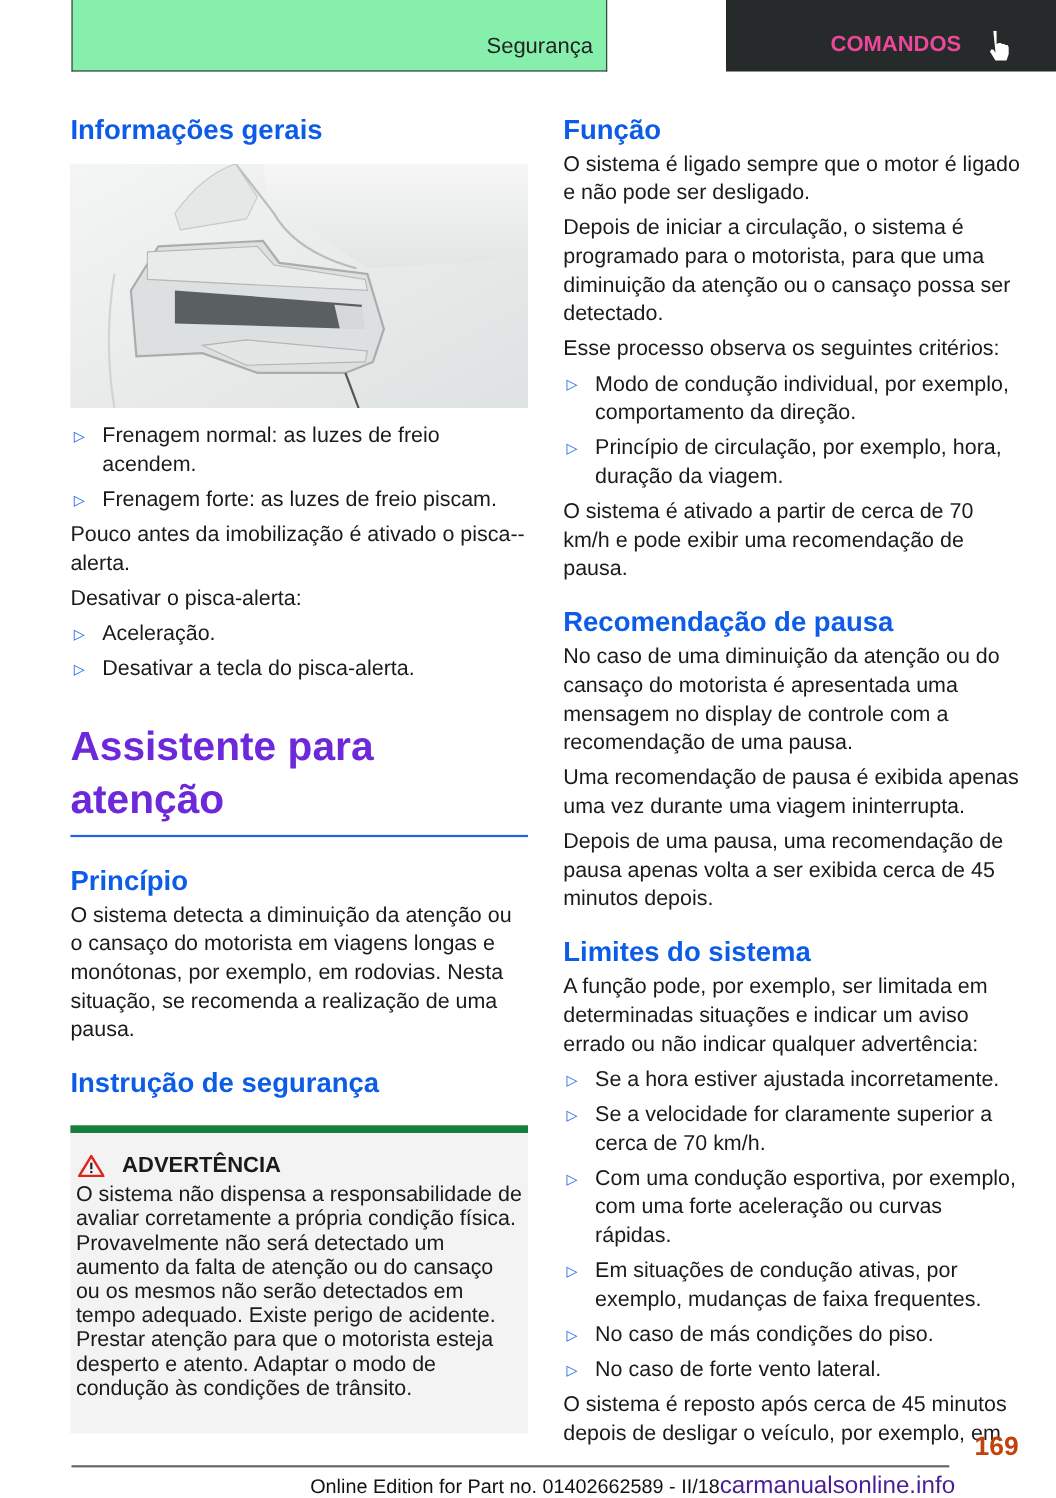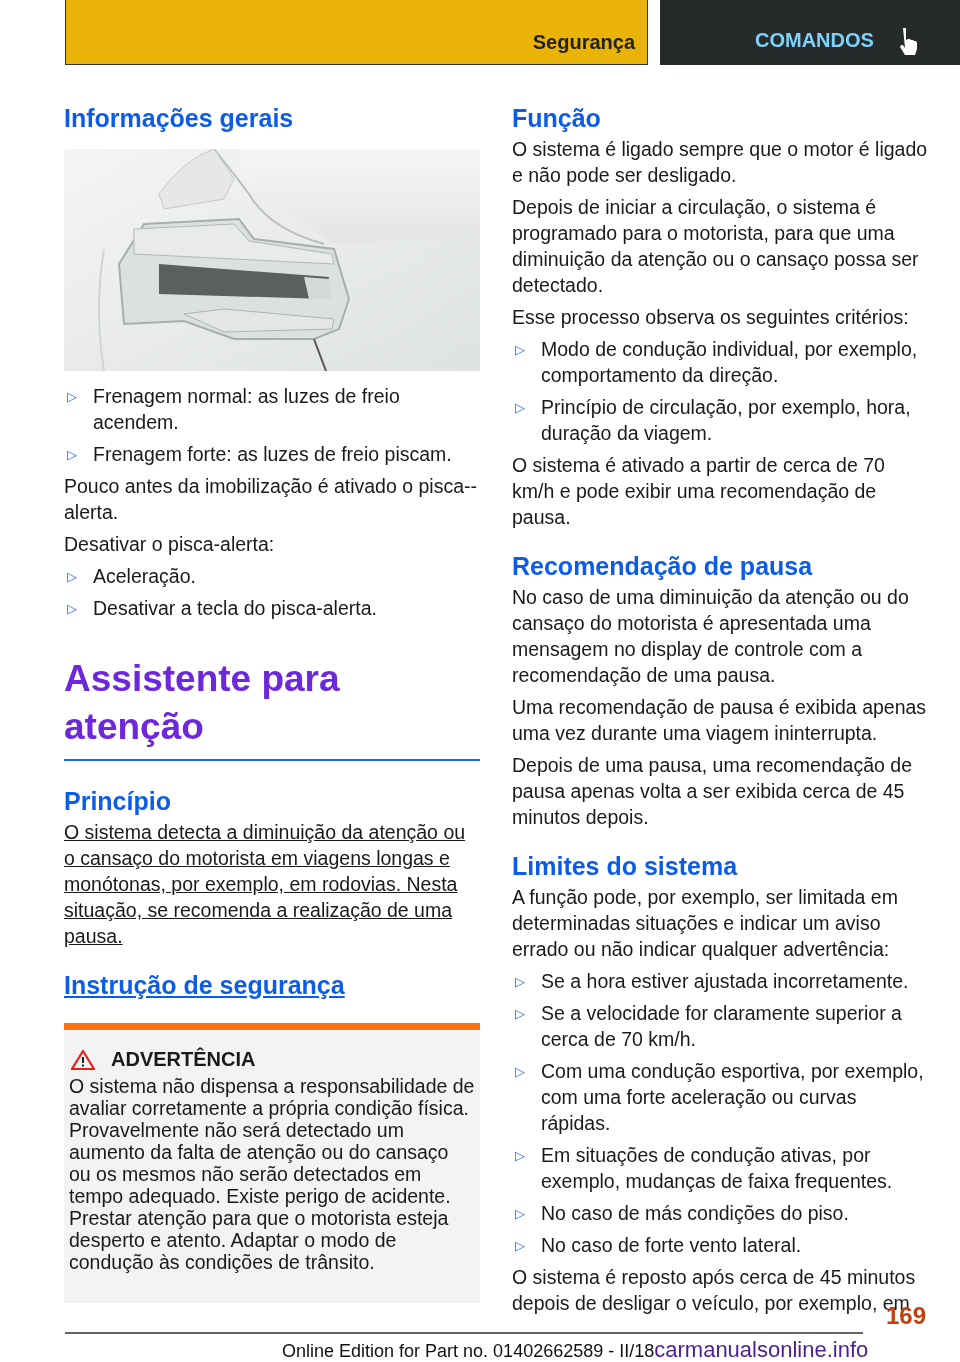--- a/index.html
+++ b/index.html
@@ -1,31 +1,31 @@
 <!DOCTYPE html>
 <html><head>
   <meta charset="utf-8">
   <style>
     * { box-sizing: border-box; margin: 0; padding: 0; }
     html, body { width: 960px; height: 1362px; background: #ffffff; overflow: hidden; }
     body { position: relative; font-family: "Liberation Sans", sans-serif; color: #1a1a1a; }
 
     .hdr-section {
-      position: absolute; left: 65px; top: 0; width: 583px; height: 65px;
-      border: 1px solid #333; border-top: none; background: #eab308; font-weight: bold;
+      position: absolute; left: 65px; top: 0; width: 487px; height: 65px;
+      border: 1px solid #333; border-top: none; background: #86efac;
     }
     .hdr-section span {
       position: absolute; right: 12px; bottom: 10px; font-size: 20px; color: #222;
     }
     .hdr-chapter {
       position: absolute; left: 660px; top: 0; width: 300px; height: 65px;
       background: #262a2a;
     }
     .hdr-chapter .lbl {
-      position: absolute; left: 95px; bottom: 13px; color: #7dd3fc; font-weight: bold; font-size: 20px; text-align: right;
+      position: absolute; left: 95px; bottom: 13px; color: #ec4899; font-weight: bold; font-size: 20px; text-align: right;
     }
     .hdr-chapter .hand { position: absolute; left: 238px; top: 28px; width: 22px; height: 28px; }
 
     .col { position: absolute; top: 100px; width: 416px; }
     .col-left { left: 64px; }
     .col-right { left: 512px; }
 
     .h2 { color: #0c5ce8; font-weight: bold; font-size: 25px; line-height: 36px; }
     .h1 { color: #6d28d9; font-weight: bold; font-size: 37px; line-height: 48px; }
     .h1-rule { height: 2px; background: #1d66e6; margin-top: 8px; }
@@ -33,21 +33,21 @@
     ul.tri { list-style: none; margin-top: 6px; }
     ul.tri li { position: relative; padding-left: 29px; font-size: 19.5px; line-height: 26px; margin-bottom: 6px; }
     ul.tri li .b { position: absolute; left: 3px; top: 1px; color: #1d66e6; font-size: 13px; }
 
     .figure {
       width: 416px; height: 222px; margin-top: 13px; margin-bottom: 12px;
       background: #eceeee; overflow: hidden; position: relative;
     }
 
     .warn {
-      margin-top: 20px; background: #f3f3f3; border-top: 7px solid #f97316; padding: 18px 5px 30px 5px;
+      margin-top: 20px; background: #f3f3f3; border-top: 7px solid #15803d; padding: 18px 5px 30px 5px;
     }
     .warn-title { display: flex; align-items: center; font-weight: bold; font-size: 20px; }
     .warn-title svg { margin-right: 16px; margin-left: 2px; }
     .warn p { font-size: 19.5px; line-height: 22px; margin-top: 4px; }
 
     .footer-rule { position: absolute; left: 65px; top: 1332px; width: 798px; height: 2px; background: #666; }
     .pagenum { position: absolute; right: 34px; top: 1302px; font-size: 24px; font-weight: bold; color: #c2410c; }
     .footer-text { position: absolute; left: 282px; top: 1337px; font-size: 18px; color: #111; white-space: nowrap; }
     .footer-text .wm { color: #4c1d95; font-size: 22px; }
   </style>
@@ -101,23 +101,23 @@
   <p class="body">Desativar o pisca-alerta:</p>
   <ul class="tri">
     <li><span class="b">▷</span><span>Aceleração.</span></li>
     <li><span class="b">▷</span><span>Desativar a tecla do pisca-alerta.</span></li>
   </ul>
 
   <div class="h1" style="margin-top:34px;">Assistente para atenção</div>
   <div class="h1-rule"></div>
 
   <div class="h2" style="margin-top:22px;">Princípio</div>
-  <p class="body" style="margin-top:0;text-decoration:underline;">O sistema detecta a diminuição da atenção ou o cansaço do motorista em viagens longas e monótonas, por exemplo, em rodovias. Nesta situação, se recomenda a realização de uma pausa.</p>
+  <p class="body" style="margin-top:0;">O sistema detecta a diminuição da atenção ou o cansaço do motorista em viagens longas e monótonas, por exemplo, em rodovias. Nesta situação, se recomenda a realização de uma pausa.</p>
 
-  <div class="h2" style="margin-top:18px;text-decoration:underline;">Instrução de segurança</div>
+  <div class="h2" style="margin-top:18px;">Instrução de segurança</div>
 
   <div class="warn">
     <div class="warn-title">
       <svg width="24" height="20" viewBox="0 0 24 20">
         <path d="M12 1 L23 19 L1 19 Z" fill="none" stroke="#e0241b" stroke-width="2.2" stroke-linejoin="miter"></path>
         <rect x="11" y="7" width="2" height="6" fill="#222"></rect>
         <rect x="11" y="14.5" width="2" height="2" fill="#222"></rect>
       </svg>
       <span>ADVERTÊNCIA</span>
     </div>

